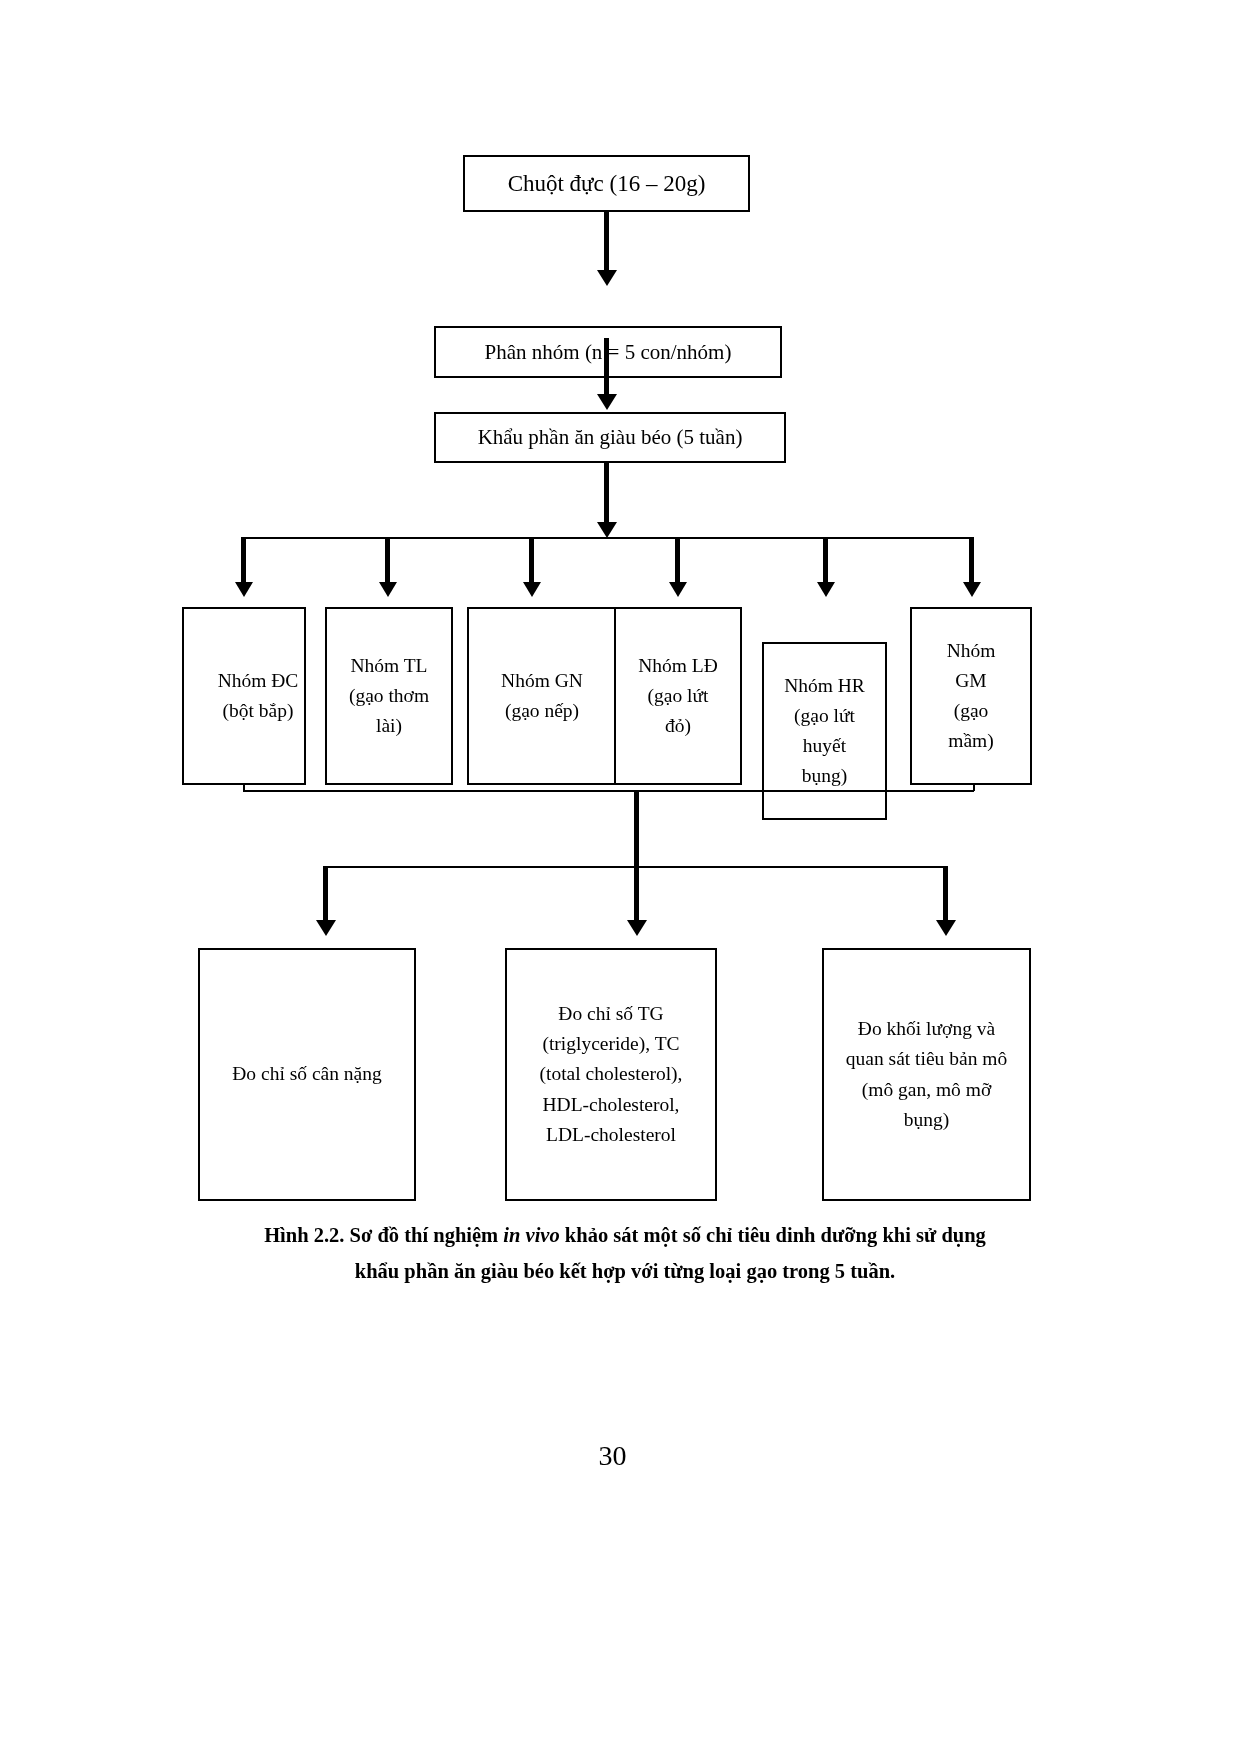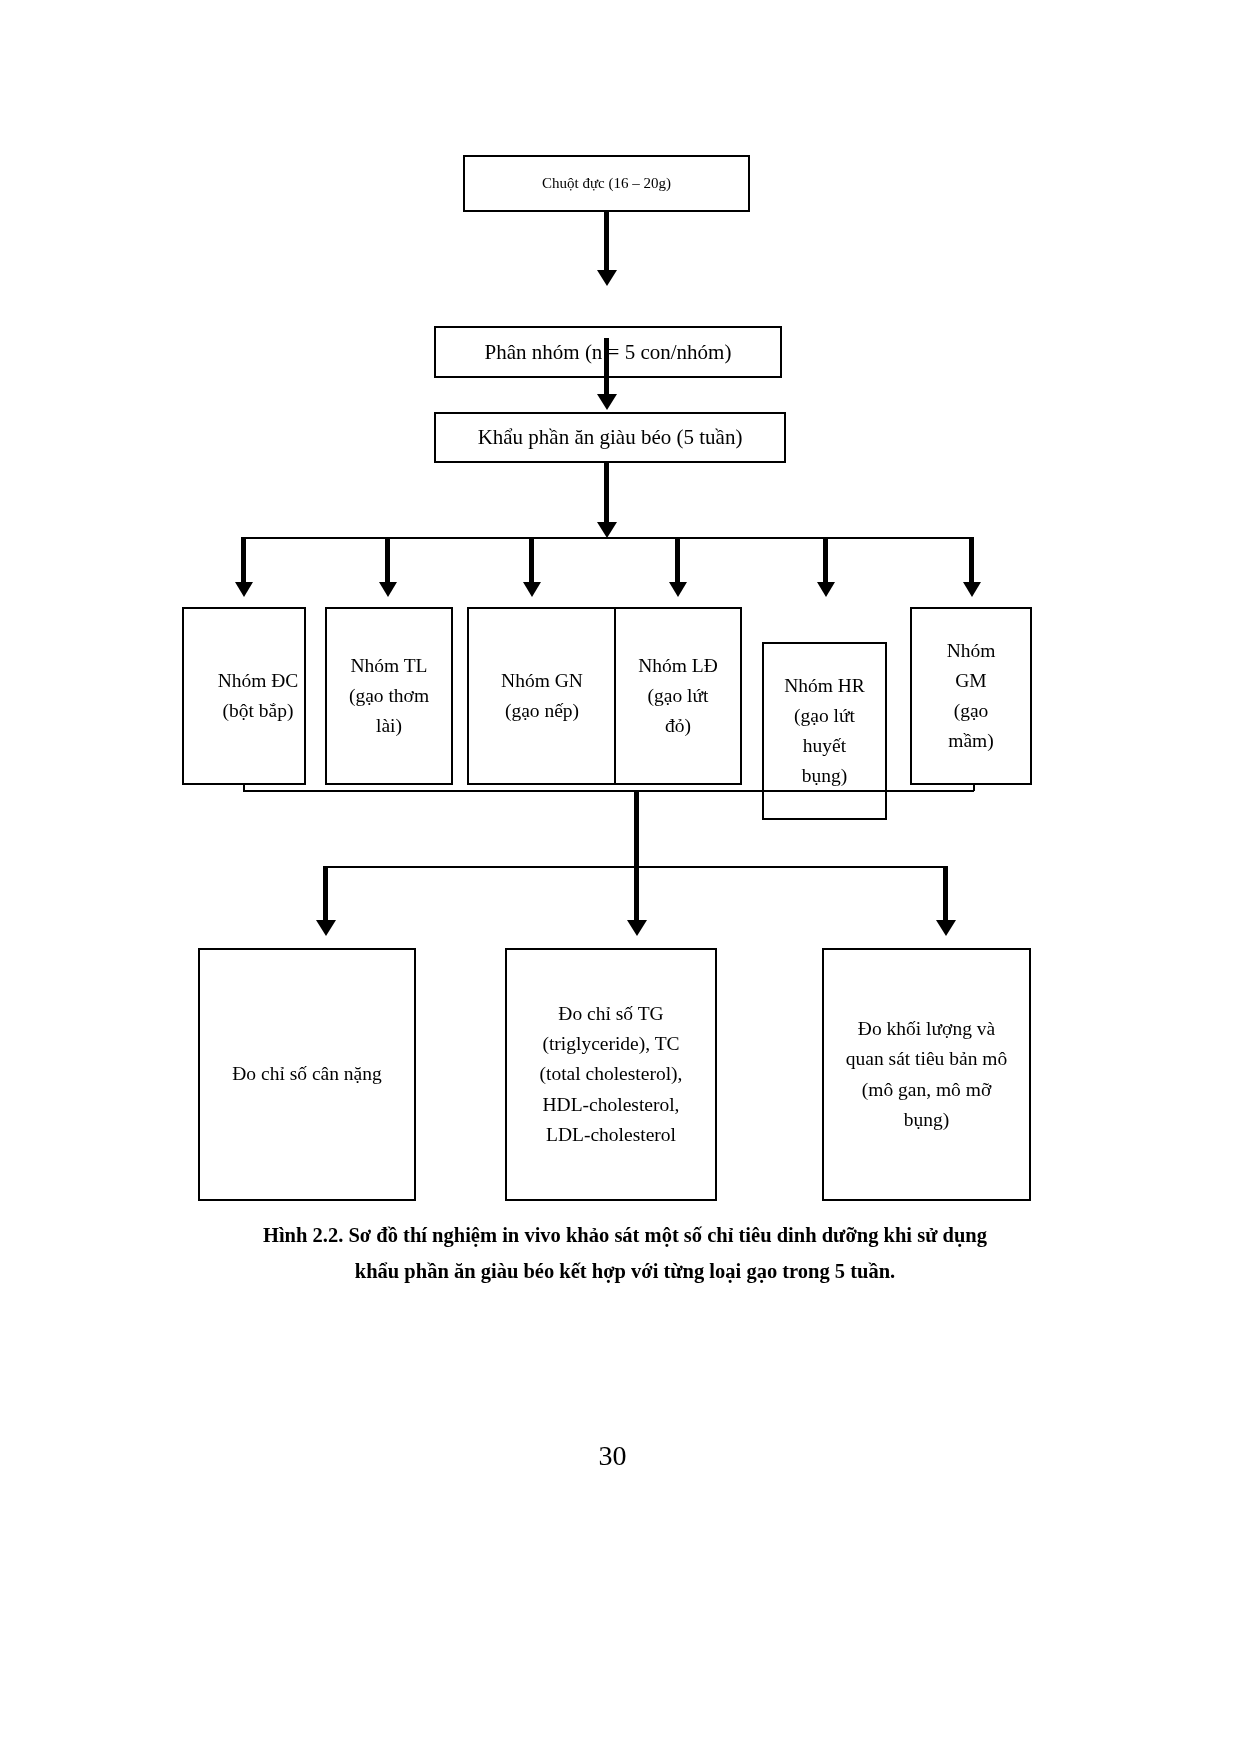--- a/index.html
+++ b/index.html
@@ -27,21 +27,21 @@
     display: flex;
     flex-direction: column;
     align-items: center;
     justify-content: center;
     text-align: center;
     line-height: 1.55;
   }
   .box .ln { display: block; white-space: nowrap; }
 
   
-  #box-mice   { left: 463px; top: 155px;  width: 287px; height: 57px; font-size: 15px; }
+  #box-mice   { left: 463px; top: 155px;  width: 287px; height: 57px; font-size: 23px; }
   #box-group  { left: 434px; top: 286px;  width: 348px; height: 52px; font-size: 21px; margin-top: 40px; }
   #box-diet   { left: 434px; top: 412px;  width: 352px; height: 51px; font-size: 21px; }
 
   
   .gbox { top: 607px; height: 178px; font-size: 19.5px; }
   #g-dc { left: 182px;  width: 124px; padding-left: 28px; }
   #g-tl { left: 325px;  width: 128px; }
   #g-gn { left: 467px;  width: 150px; }
   #g-ld { left: 614px;  width: 128px; }
   #g-hr { left: 762px;  width: 125px; margin-top: 35px; }
@@ -76,21 +76,21 @@
   #caption {
     position: absolute;
     left: 150px;
     top: 1218px;
     width: 950px;
     text-align: center;
     font-size: 20.5px;
     font-weight: bold;
     line-height: 1.75;
   }
-  #caption .it { }
+  #caption .it { font-style: italic; }
 
   #pagenum {
     position: absolute;
     left: 0; right: 16px;
     top: 1440px;
     text-align: center;
     font-size: 28px;
   }
 </style>
 </head>

